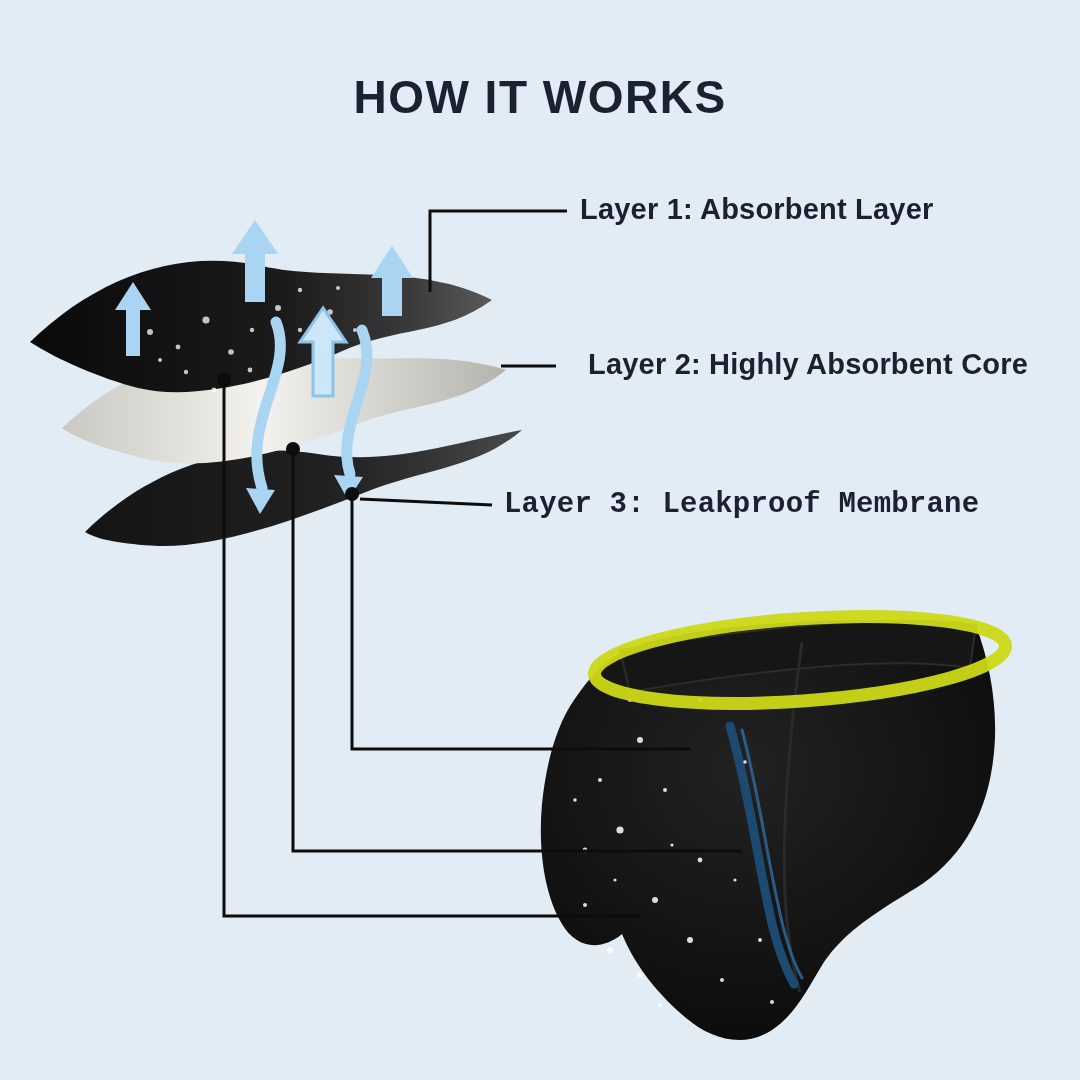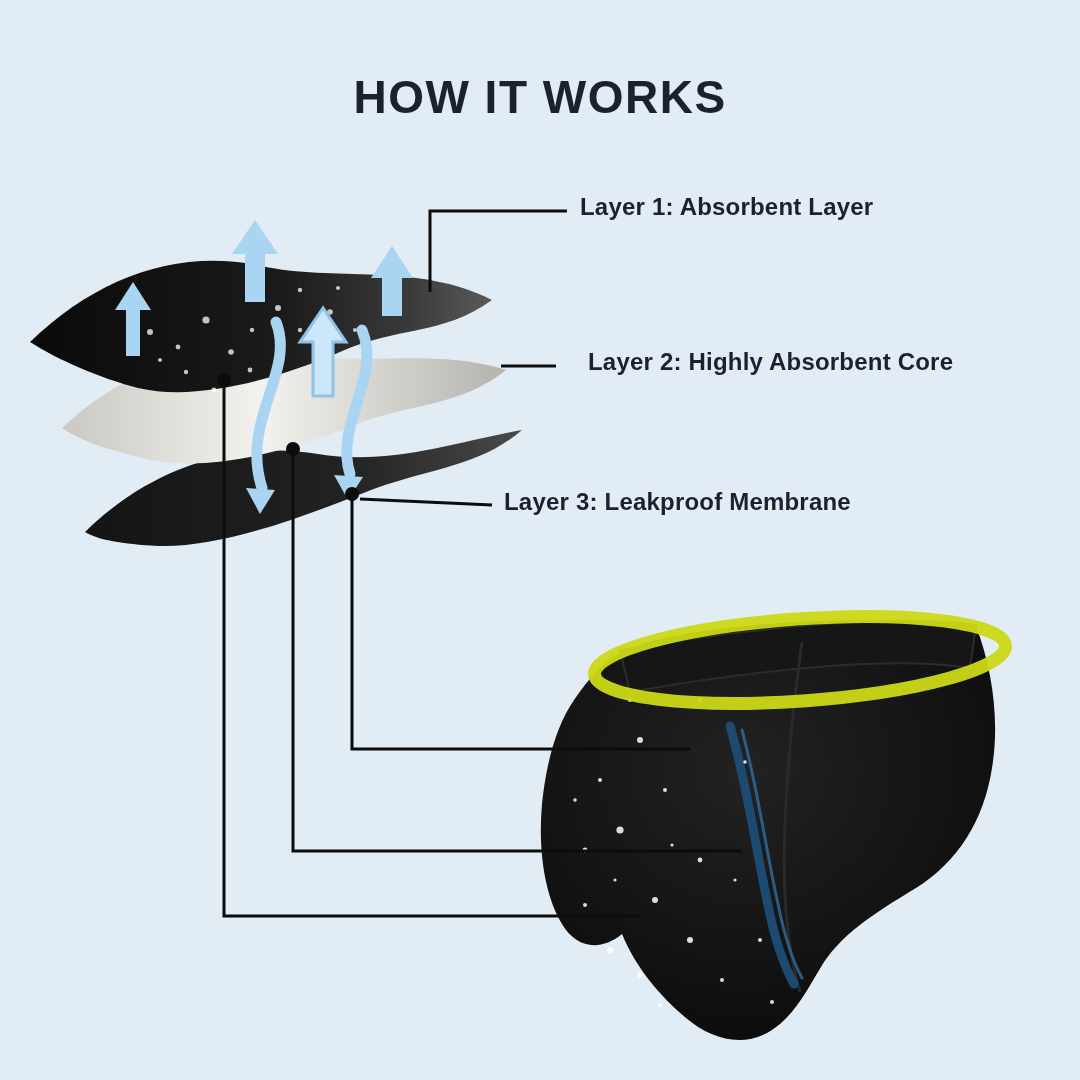--- a/index.html
+++ b/index.html
@@ -22,26 +22,26 @@
   .stage{position:relative;width:1080px;height:1080px;background:var(--background);}
   .stage svg{position:absolute;left:0;top:0;}
   .title{
     position:absolute;left:0;top:70px;width:1080px;
     text-align:center;
     font-size:46px;font-weight:800;letter-spacing:1.5px;
     color:var(--title-text);
   }
   .callout{
     position:absolute;
-    font-size:24px;font-weight:700;color:var(--label-text);
+    font-size:29px;font-weight:700;color:var(--label-text);
     white-space:nowrap;letter-spacing:.2px;
   }
   .callout.c1{left:580px;top:193px;}
   .callout.c2{left:588px;top:348px;}
-  .callout.c3{left:504px;top:488px;}
+  .callout.c3{left:504px;top:488px;font-family:Liberation Mono, monospace;}
 </style>
 </head>
 <body>
 
 <div class="stage">
 
   <svg width="1080" height="1080" viewBox="0 0 1080 1080" aria-hidden="true">
     <defs>
       <linearGradient id="gradTop" x1="0" y1="0" x2="1" y2="0">
         <stop offset="0" stop-color="#0a0a0a"></stop>

